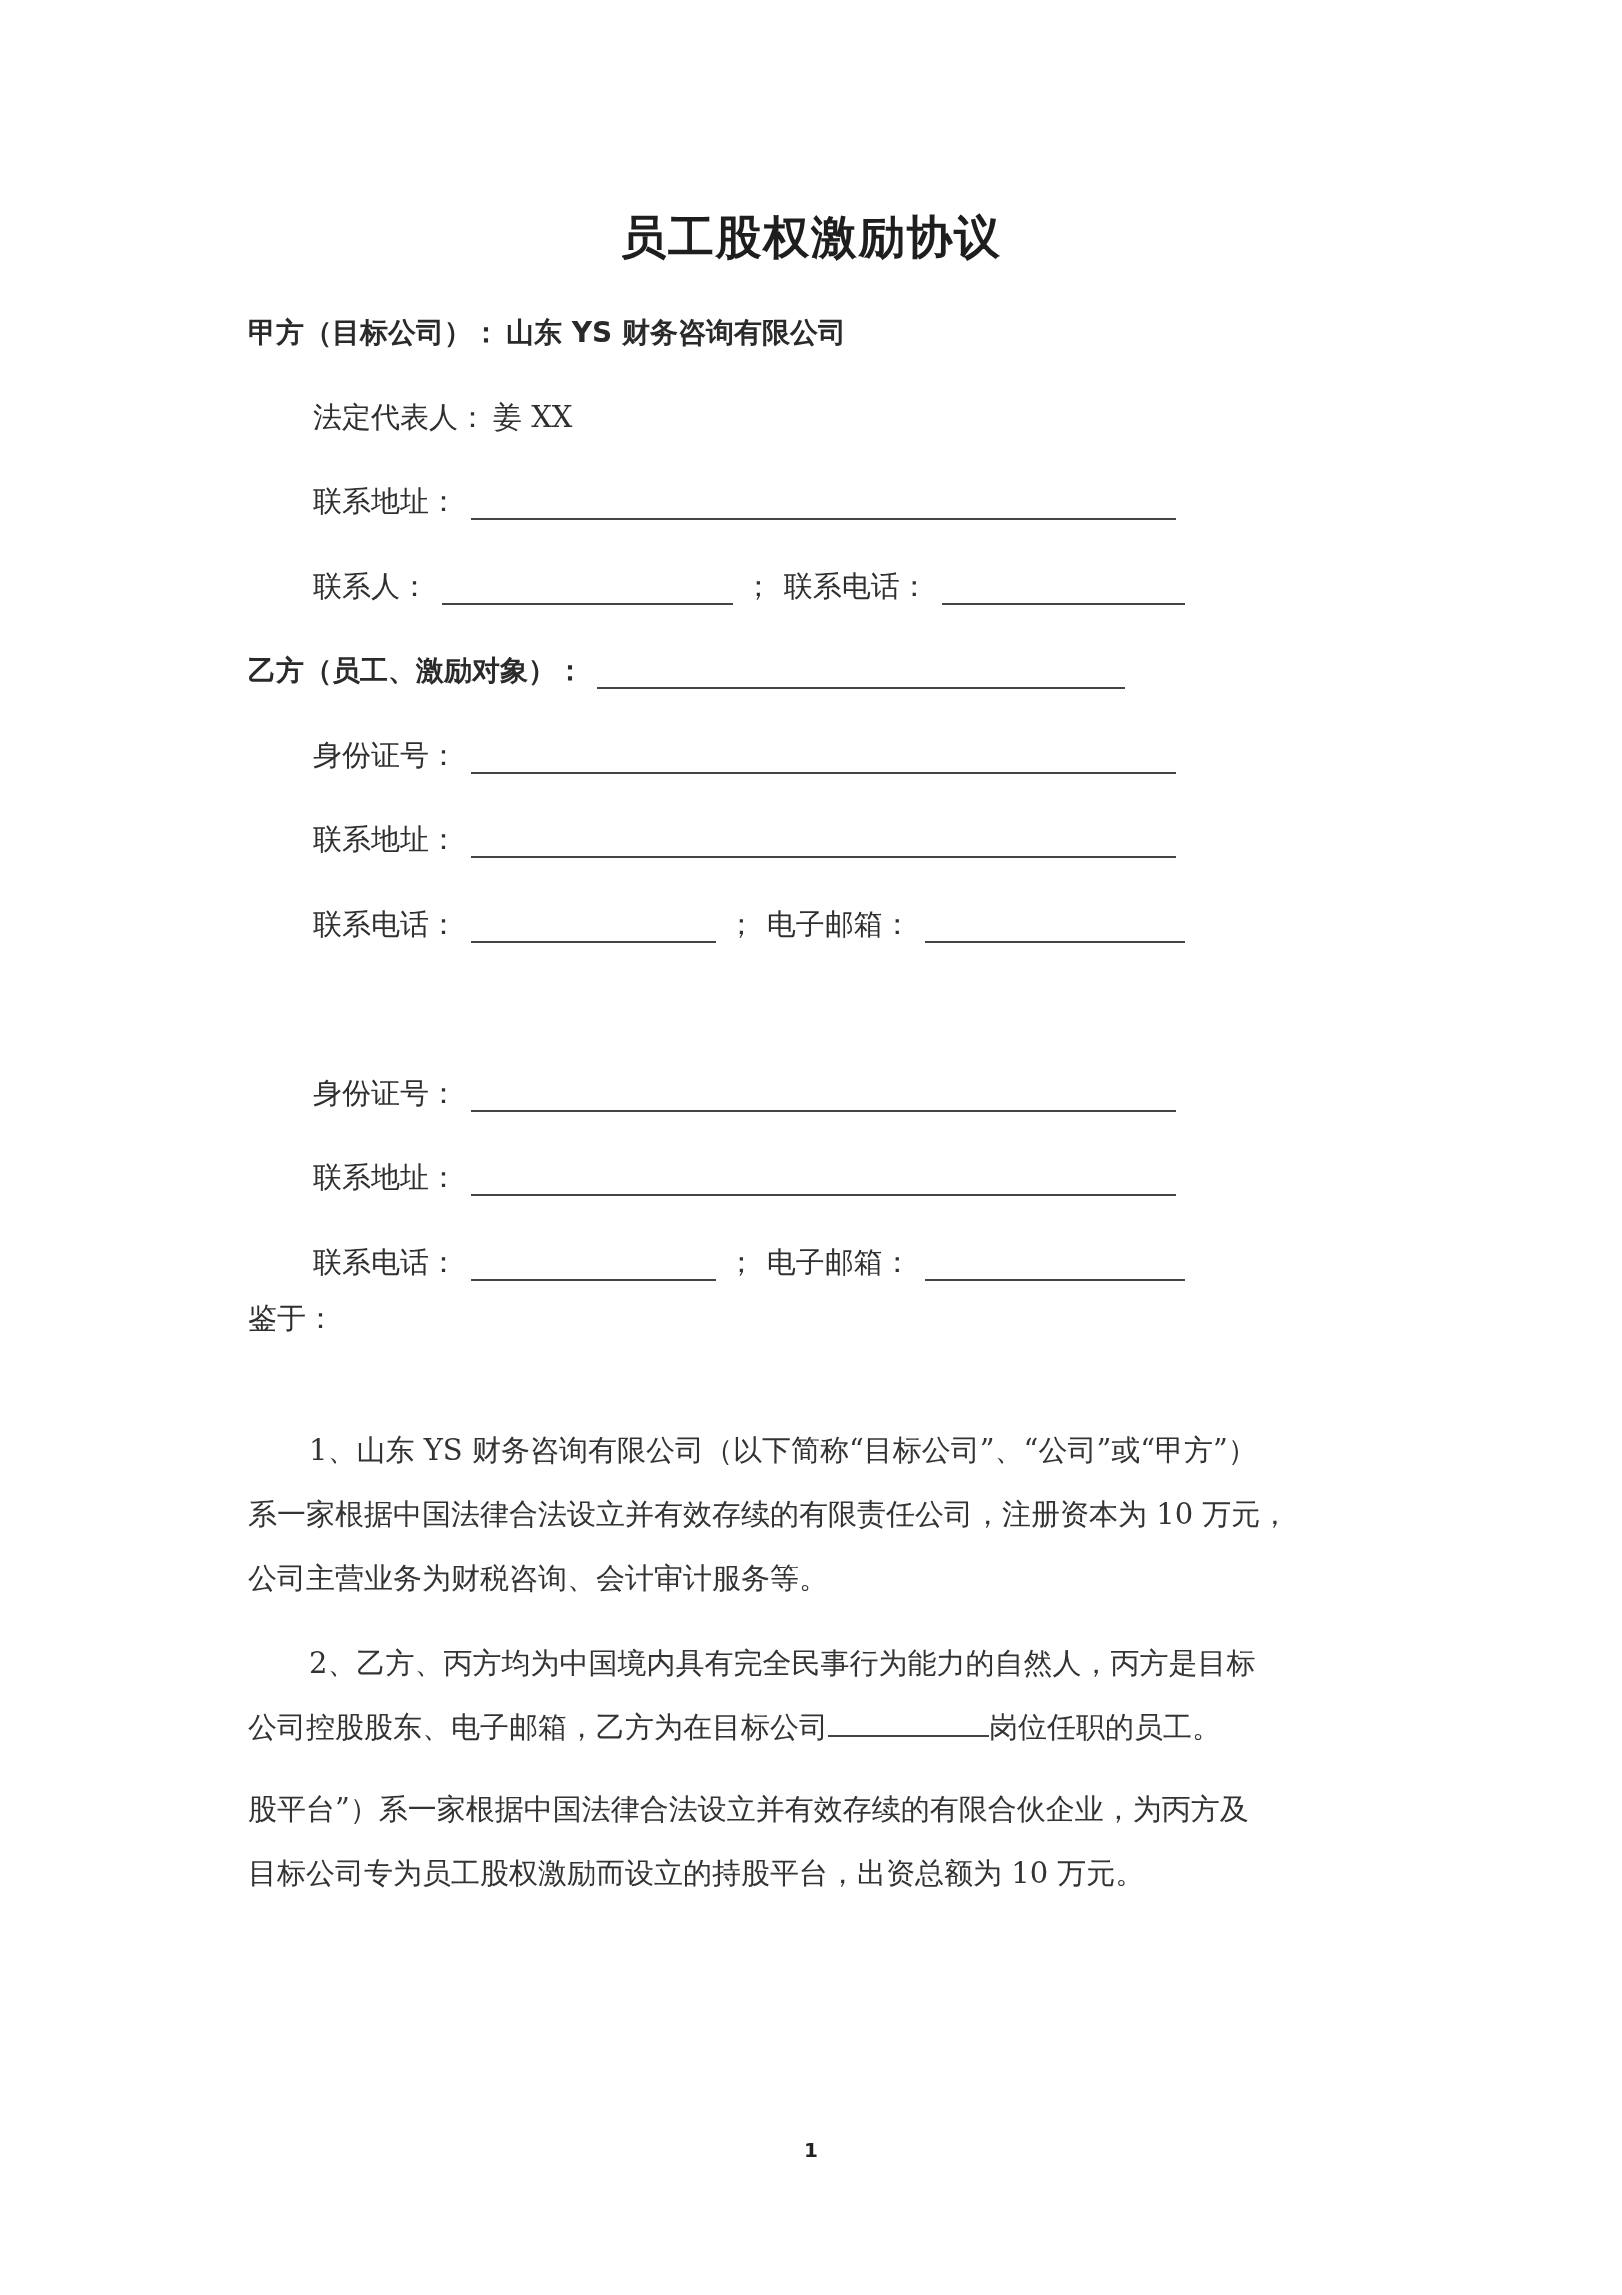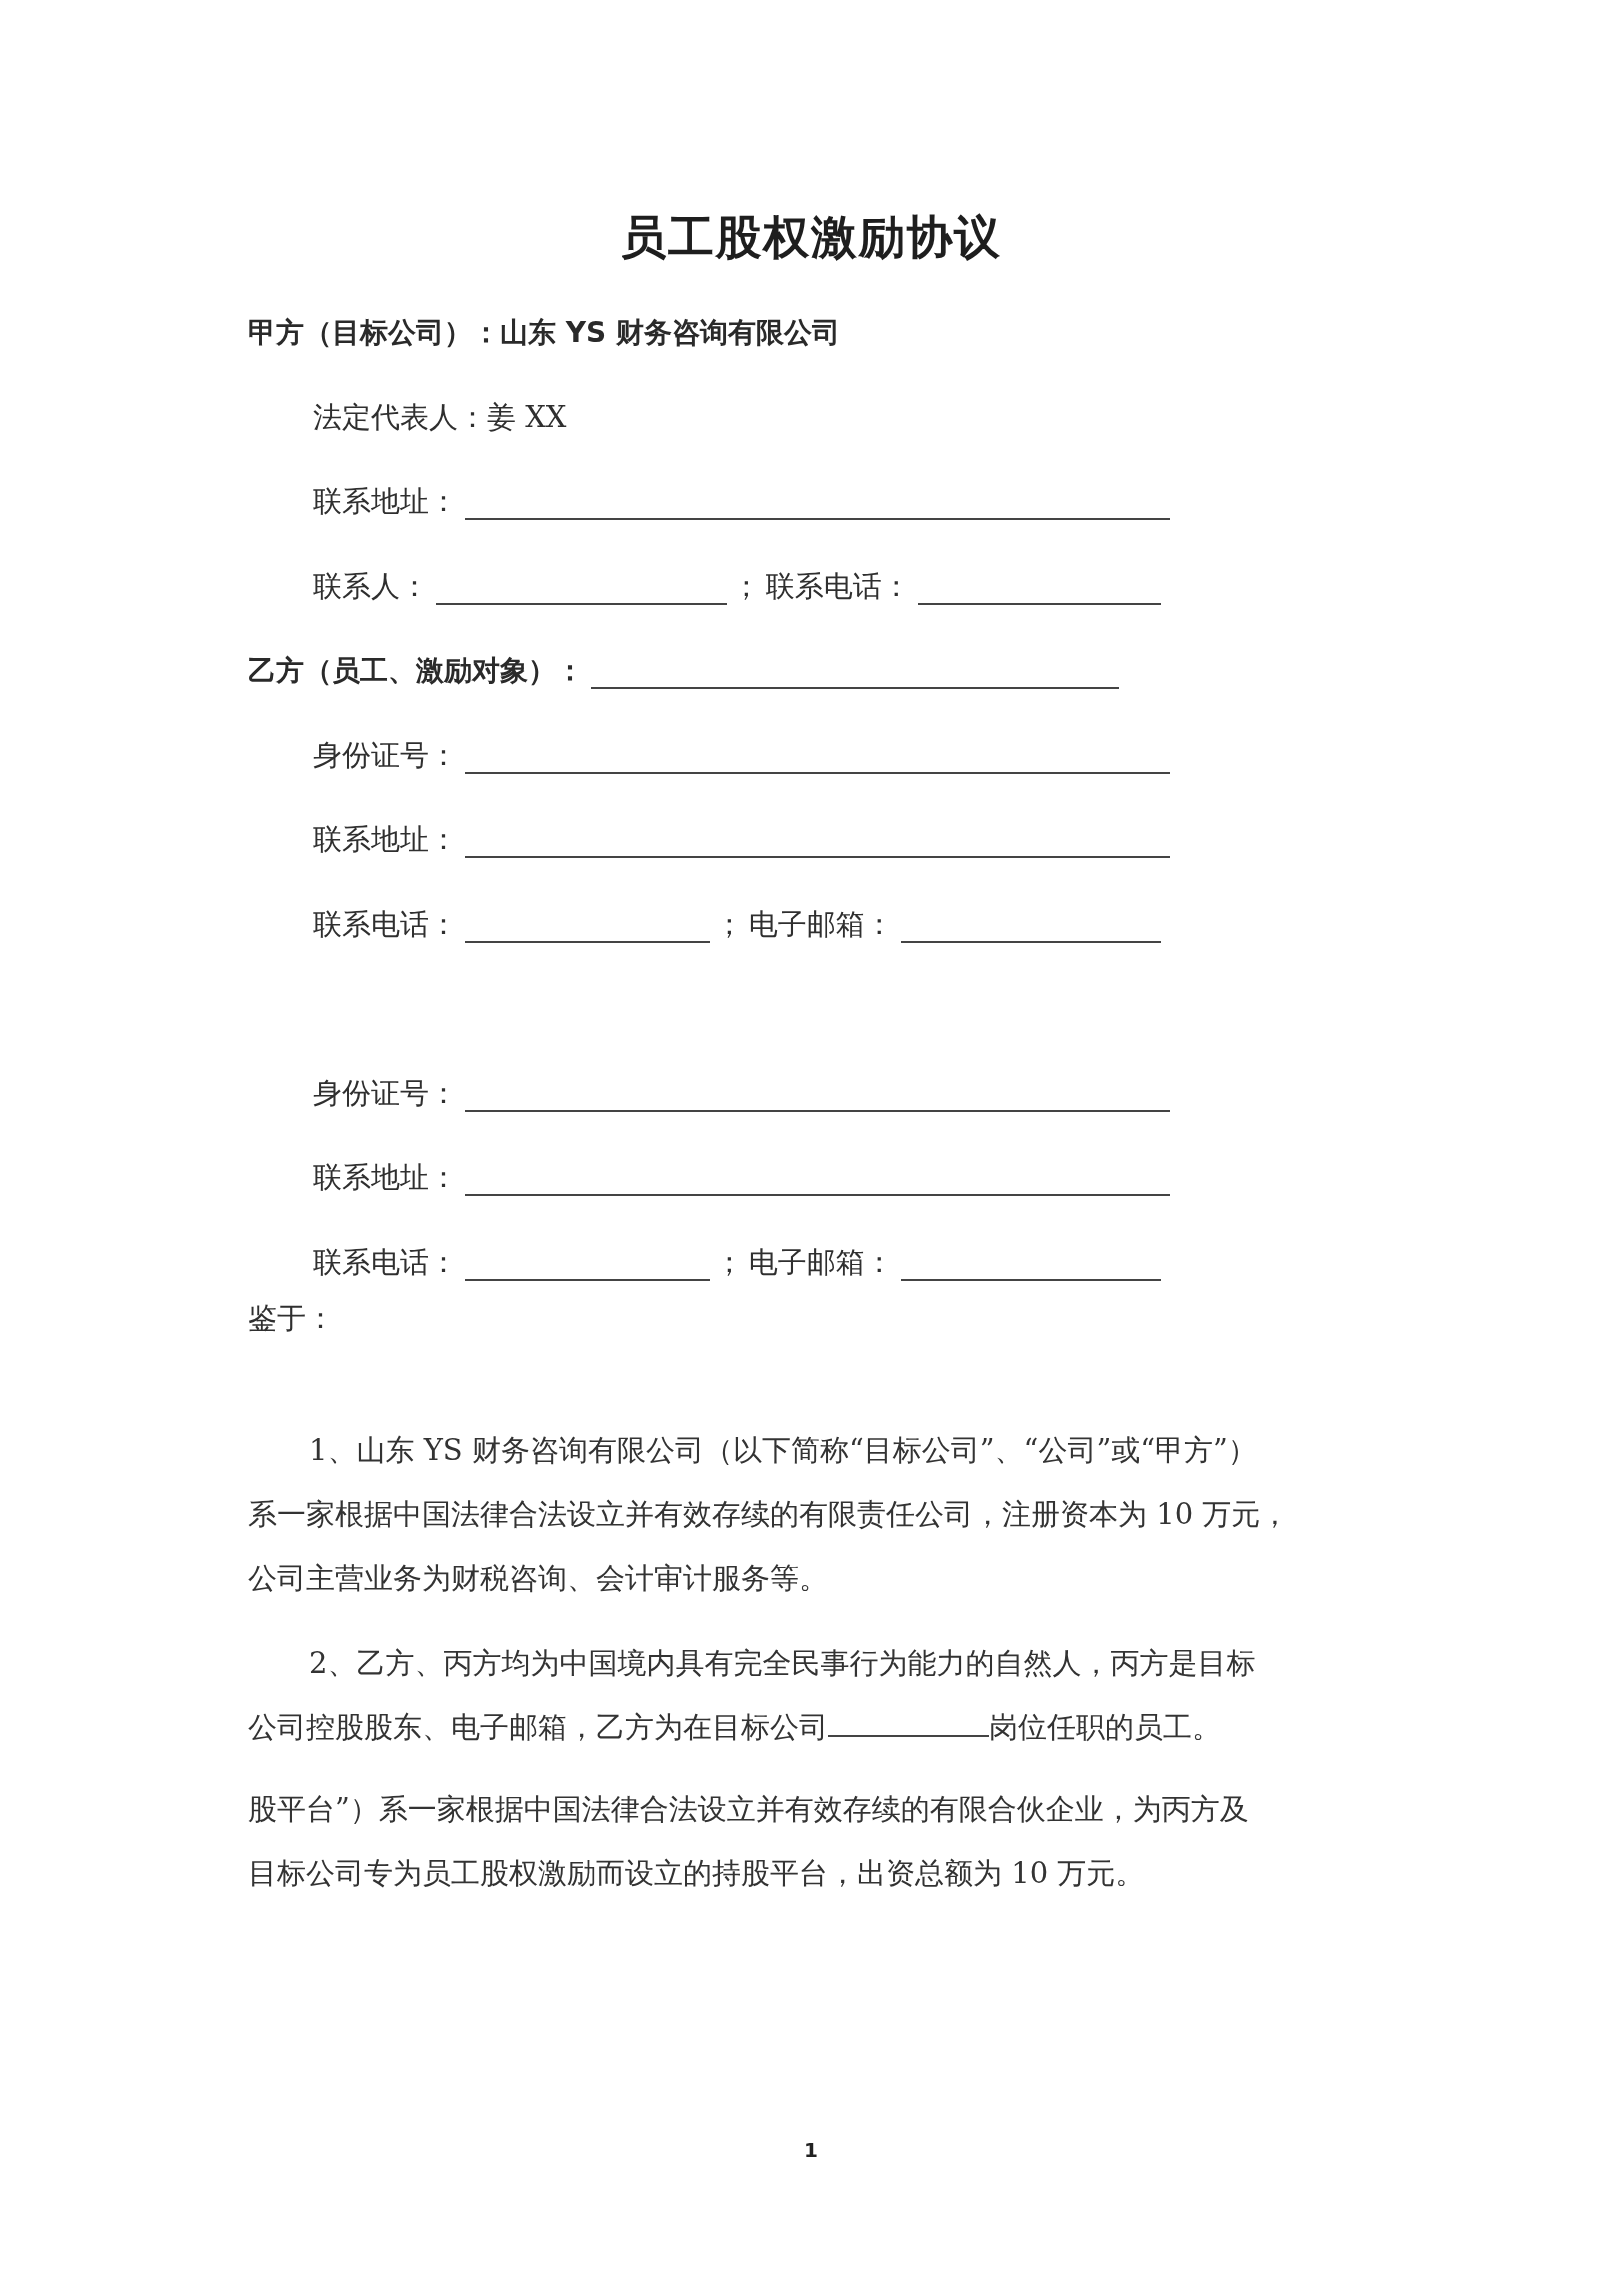--- a/index.html
+++ b/index.html
@@ -9,21 +9,21 @@
       color: #2f2f2f;
     }
     .page { position: absolute; left: 0; top: 0; width: 1622px; height: 2295px; background: #fff; }
     .title {
       position: absolute; left: 0; width: 1622px; top: 207px;
       text-align: center; font-family: "DejaVu Sans", "Liberation Sans", sans-serif;
       font-size: 46px; font-weight: bold; color: #1e1e1e; letter-spacing: 1.7px;
     }
     .line {
       position: absolute; height: 37px; line-height: 37px;
-      font-size: 29px; white-space: nowrap; display: flex; align-items: flex-end;
+      font-size: 29px; white-space: nowrap; display: flex; align-items: flex-end; gap: 6px;
     }
     .l0 { left: 248px; }
     .l1 { left: 313px; }
     .bold { font-family: "DejaVu Sans", "Liberation Sans", sans-serif; font-weight: bold; color: #2a2a2a; font-size: 28px; }
     .blank {
       display: inline-block; border-bottom: 2.5px solid #444; height: 29px; margin-left: 6.8px;
     }
     .sep { margin: 0 5px; }
     .para {
       position: absolute; left: 248px; width: 1132px;

